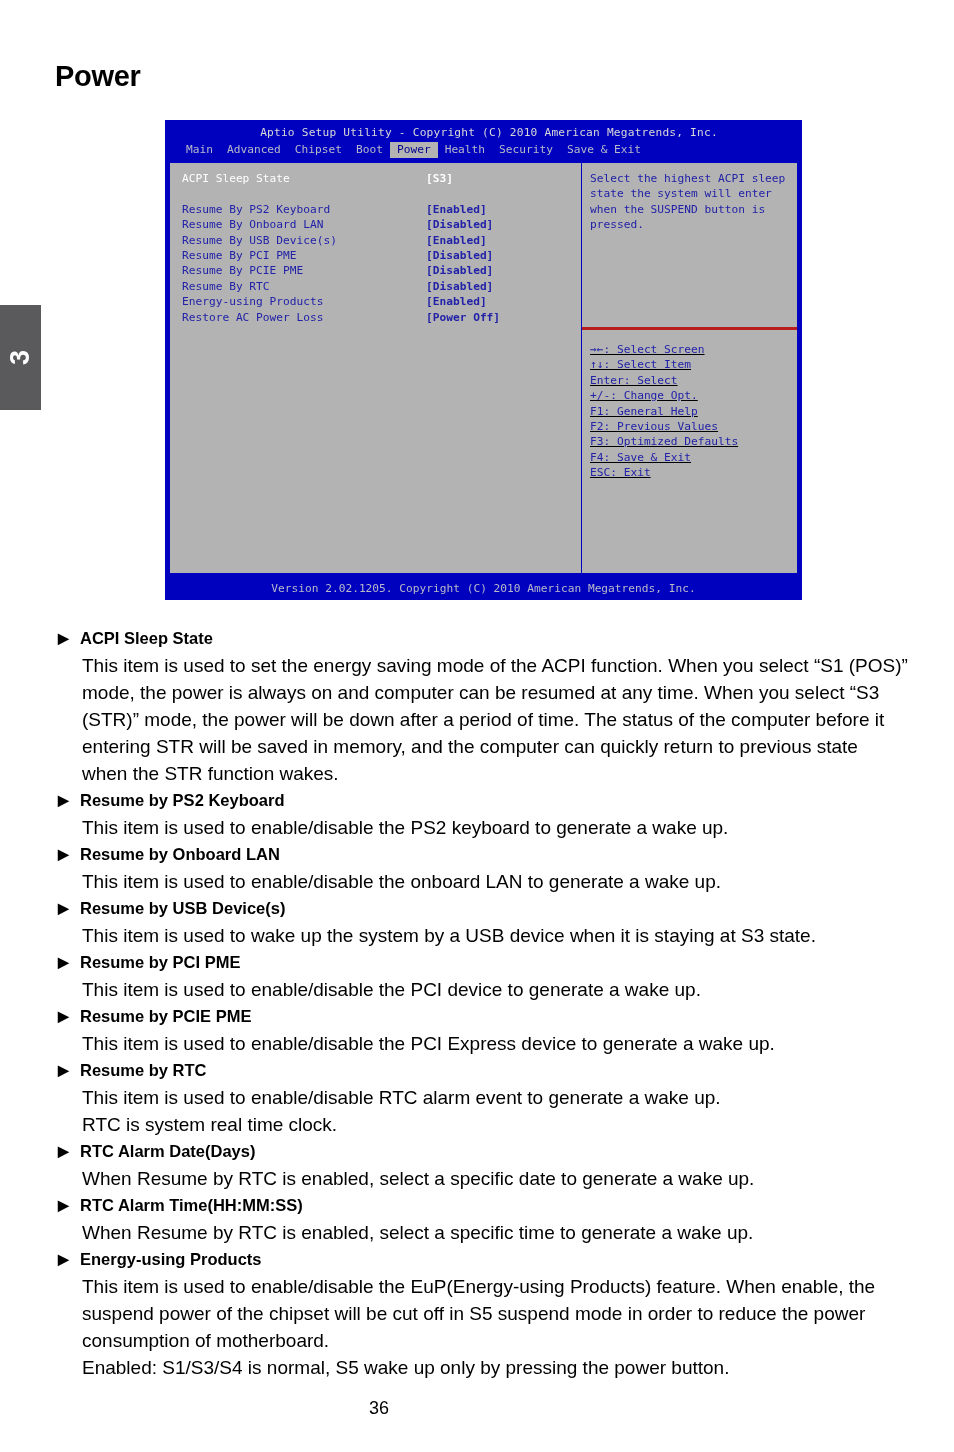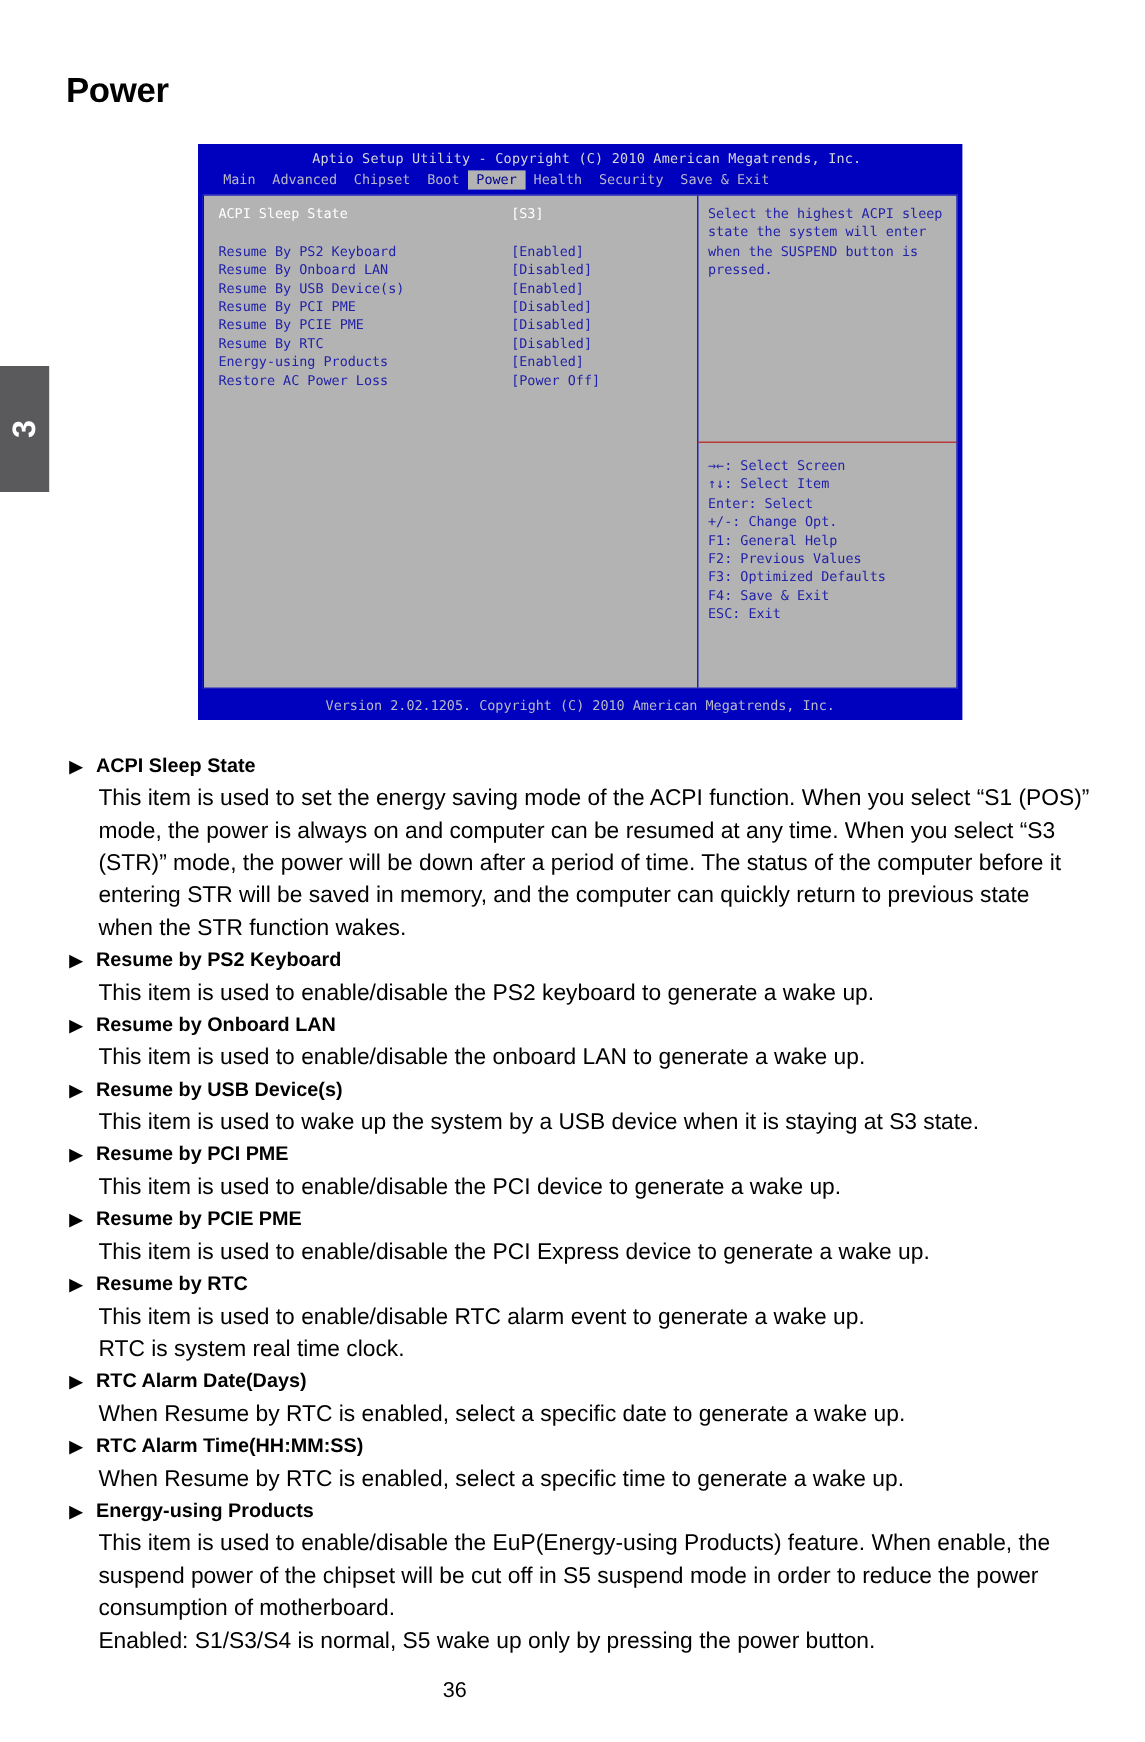--- a/index.html
+++ b/index.html
@@ -106,44 +106,46 @@
     padding: 8px 0 0 12px;
   }
   .bios-right {
     flex: 1;
     box-sizing: border-box;
     padding: 0;
     display: flex;
     flex-direction: column;
   }
   .bios-help {
-    height: 206px;
-    box-sizing: border-box;
-    border-bottom: 1px solid #b91c1c;
+    height: 167px;
+    box-sizing: border-box;
+    border-bottom: 3px solid #b91c1c;
     padding: 8px 6px 0 8px;
   }
   .bios-keys {
     flex: 1;
     padding: 12px 6px 0 8px;
     box-sizing: border-box;
+    text-decoration: underline;
   }
   .help-line, .key-line {
     color: #2222a8;
     white-space: pre;
   }
   .opt-row {
     display: flex;
     white-space: pre;
   }
   .opt-row .lbl {
     width: 244px;
     color: #2222a8;
   }
   .opt-row .val {
     color: #2222a8;
+    font-weight: bold;
   }
   .opt-row.selected .lbl,
   .opt-row.selected .val {
     color: #ffffff;
   }
   .opt-spacer { height: 15.4px; }
   .bios-footer {
     position: absolute;
     left: 0;
     bottom: 0;

